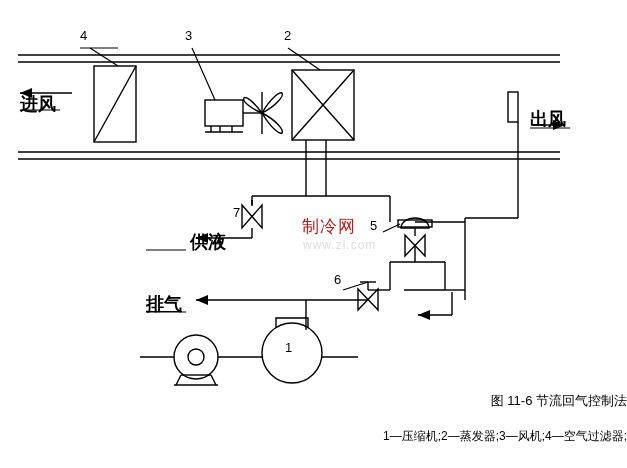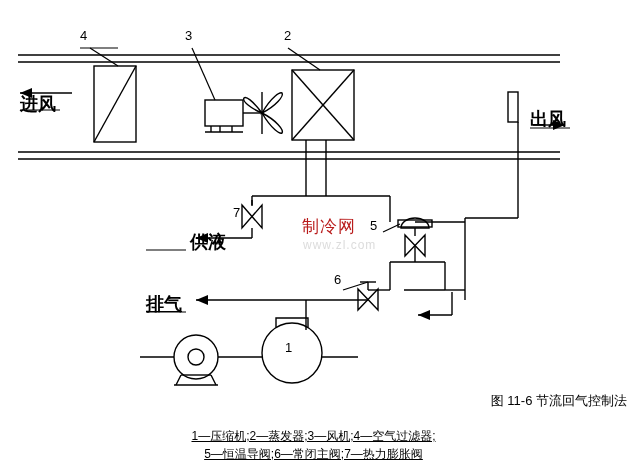--- a/index.html
+++ b/index.html
@@ -38,24 +38,23 @@
     font-weight: bold;
   }
   .caption {
     font-size: 13px;
     text-align: right;
     width: 627px;
     left: 0;
   }
   .legend {
     font-size: 12px;
-    text-align: center;
+    text-align: right;
     width: 627px;
     left: 0;
-    text-decoration: underline;
   }
   .wm {
     position: absolute;
     color: #b91c1c;
     font-size: 17px;
     letter-spacing: 1px;
   }
   .wm2 {
     position: absolute;
     color: #dcdcdc;
@@ -221,15 +220,14 @@
   <div class="lbl cn" style="left:20px; top:92px;">进风</div>
   <div class="lbl cn" style="left:530px; top:107px;">出风</div>
   <div class="lbl cn" style="left:146px; top:230px;margin-left:44px;">供液</div>
   <div class="lbl cn" style="left:146px; top:292px;text-decoration:underline;">排气</div>
 
   <div class="wm" style="left:302px; top:215px;">制冷网</div>
   <div class="wm2" style="left:303px; top:238px;">www.zl.com</div>
 
   <div class="lbl caption" style="top:392px;">图 11-6   节流回气控制法</div>
   <div class="lbl legend" style="top:428px;">1—压缩机;2—蒸发器;3—风机;4—空气过滤器;</div>
-  <div class="lbl legend" style="top:446px;">5—恒温导阀;6—常闭主阀;7—热力膨胀阀</div>
 
 </div>
 
 </body></html>

